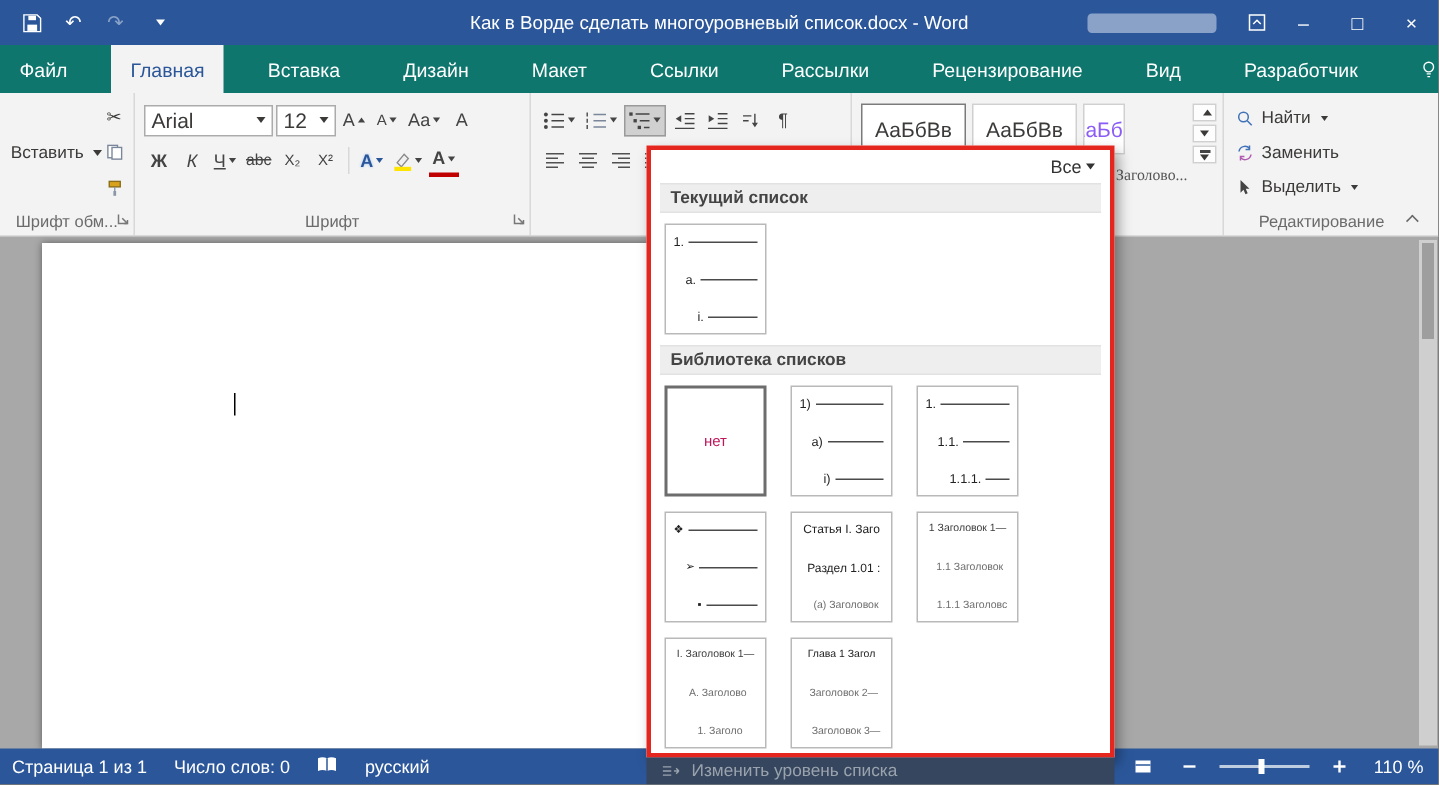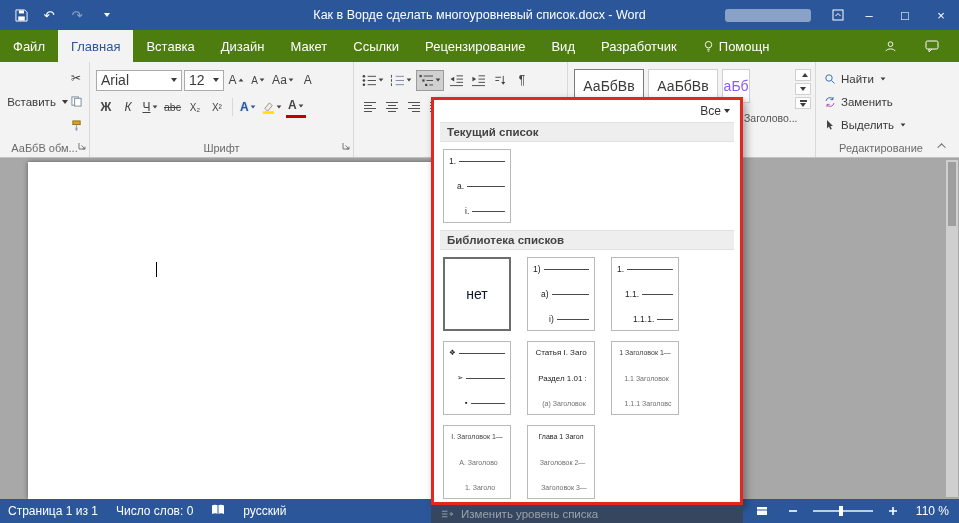--- a/index.html
+++ b/index.html
@@ -14,22 +14,22 @@
               display:flex; align-items:center; }
   .qat { display:flex; align-items:center; gap:2px; padding-left:8px; }
   .qbtn { width:26px; height:26px; display:flex; align-items:center; justify-content:center; font-size:13px; color:#fff; }
   .qbtn.dis { opacity:.45; }
   .wtitle { position:absolute; left:0; right:0; text-align:center; font-size:12.5px; pointer-events:none; }
   .tb-right { margin-left:auto; display:flex; align-items:center; height:100%; position:relative; z-index:2; }
   .acct { width:86px; height:13px; border-radius:3px; background:rgba(255,255,255,.45); margin-right:14px; }
   .winbtn { width:36px; height:30px; display:flex; align-items:center; justify-content:center; font-size:13px; color:#fff; }
 
   
-  .tabbar { position:absolute; left:0; top:30px; right:0; height:32px; background:#4d7c0f; color:#fff;
-            display:flex; align-items:stretch; }
+  .tabbar { position:absolute; left:0; top:30px; right:0; height:32px; background:#0f766e; color:#fff;
+            display:flex; align-items:stretch;gap:16px; }
   .tab { display:flex; align-items:center; gap:5px; padding:0 13px; font-size:13px; }
   .tab.active { background:#f3f3f3; color:#2b579a; }
   .tabbar-right { margin-left:auto; display:flex; align-items:center; gap:16px; padding-right:14px; }
 
   
   .ribbon { position:absolute; left:0; top:62px; right:0; height:96px; background:#f3f3f3;
             border-bottom:1px solid #c3c3c3; }
   .rgroup { position:absolute; top:0; bottom:0; border-right:1px solid #d8d8d8; }
   .g-clipboard { left:0;  width:90px; }
   .g-font      { left:90px; width:264px; }
@@ -61,21 +61,21 @@
   .arr { width:0; height:0; border-left:3px solid transparent; border-right:3px solid transparent;
          border-top:4px solid currentColor; display:inline-block; margin-left:3px; }
   .arr.up { border-top:none; border-bottom:4px solid currentColor; }
   .tinyarr { transform:scale(.8); margin-left:1px; }
 
   .stylecells { position:absolute; left:6px; top:7px; display:flex; gap:4px; }
   .scell { width:70px; height:34px; background:#fff; border:1px solid #d0d0d0; display:flex;
            align-items:center; justify-content:center; font-size:14px; }
   .scell.sel { border:1px solid #7b7b7b; }
   .scell.head { color:#8b5cf6; width:28px; overflow:hidden; }
-  .stylelabel { position:absolute; left:176px; top:50px; font-size:10.5px; color:#555; }
+  .stylelabel { position:absolute; left:176px; top:50px; font-size:10.5px; color:#555;font-family:Liberation Serif, serif; }
   .sscroll { position:absolute; right:4px; top:7px; display:flex; flex-direction:column; gap:2px; }
   .sscroll .sbtn { width:16px; height:12px; border:1px solid #d0d0d0; background:#fdfdfd; }
   .morebar { width:7px; height:2px; background:#444; margin-bottom:1px; }
 
   .erow { position:absolute; left:8px; display:flex; align-items:center; gap:5px; font-size:11.5px; height:18px; }
 
   .collapse-btn { position:absolute; right:8px; bottom:4px; width:16px; height:14px;
                   display:flex; align-items:center; justify-content:center; }
   .chev-up { width:6px; height:6px; border-left:1.5px solid #666; border-top:1.5px solid #666;
              transform:rotate(45deg) translateY(2px); }
@@ -93,21 +93,21 @@
               border:3px solid #e5261f; box-shadow:3px 4px 8px rgba(0,0,0,.35); z-index:40;
               display:flex; flex-direction:column; overflow:hidden; }
   .allrow { display:flex; justify-content:flex-end; align-items:center; padding:4px 10px 2px 0;
             font-size:12px; color:#333; }
   .ghead { background:#eeeeee; border-top:1px solid #e2e2e2; border-bottom:1px solid #e2e2e2;
            font-weight:bold; font-size:11.5px; color:#444; padding:3px 7px; margin:2px 6px; }
   .grow { display:flex; gap:16px; padding:5px 9px; }
   .gbox { width:68px; height:74px; background:#fff; border:1px solid #b9b9b9; padding:6px 5px;
           display:flex; flex-direction:column; justify-content:space-between; }
   .gbox.sel { border:2px solid #6d6d6d; padding:5px 4px; }
-  .gbox.none { align-items:center; justify-content:center; font-size:14px; color:#0f172a; }
+  .gbox.none { align-items:center; justify-content:center; font-size:10px; color:#be185d; }
   .gline { display:flex; align-items:center; font-size:8.5px; color:#222; line-height:10px; }
   .gline::after { content:""; flex:1; border-top:1px solid #4a4a4a; margin-left:3px; }
   .gline.l2 { margin-left:8px; } .gline.l3 { margin-left:16px; }
   .tline { display:block; font-size:7px; color:#3d3d3d; white-space:nowrap; overflow:hidden; line-height:9px; }
   .tline.l2 { margin-left:3px; color:#6e6e6e; } .tline.l3 { margin-left:6px; color:#6e6e6e; }
   .bullet-glyph { font-size:7.5px; }
 
   .dropfooter { position:absolute; left:431px; top:505px; width:312px; height:18px; background:#36465e;
                 display:flex; align-items:center; gap:7px; padding:0 10px; z-index:41;
                 color:#9aa3ad; font-size:11.5px; }
@@ -168,20 +168,21 @@
     </div>
   </header>
 
   <nav class="tabbar">
     <div class="tab">Файл</div>
     <div class="tab active">Главная</div>
     <div class="tab">Вставка</div>
     <div class="tab">Дизайн</div>
     <div class="tab">Макет</div>
     <div class="tab">Ссылки</div>
+    <div class="tab">Рассылки</div>
     <div class="tab">Рецензирование</div>
     <div class="tab">Вид</div>
     <div class="tab">Разработчик</div>
     <div class="tab">
       <svg viewBox="0 0 12 14" width="11" height="13">
           <circle cx="6" cy="5" r="3.5" fill="none" stroke="#fff"></circle>
           <path d="M4.5 10h3M5 12h2" stroke="#fff"></path>
         </svg>
       <span>Помощн</span>
     </div>
@@ -225,21 +226,21 @@
             </svg>
         </button>
         <button class="sbtn">
           <svg viewBox="0 0 12 12" width="11" height="11">
               <rect x="2" y="1" width="8" height="4" fill="#d9a21b" stroke="#8a6d1a"></rect>
               <path d="M6 5v3" stroke="#8a97a8"></path>
               <rect x="5" y="8" width="2" height="3.5" fill="#8a97a8"></rect>
             </svg>
         </button>
       </div>
-      <div class="glabel">АаБбВ обм...</div>
+      <div class="glabel">Шрифт обм...</div>
       <button class="launcher">
         <svg viewBox="0 0 8 8" width="8" height="8">
             <path d="M1 1v6h6" fill="none" stroke="#777"></path>
             <path d="M3.5 3.5L7 7M7 4.6V7H4.6" fill="none" stroke="#777"></path>
           </svg>
       </button>
     </div>
 
     <div class="rgroup g-font">
       <div class="frow row1">

